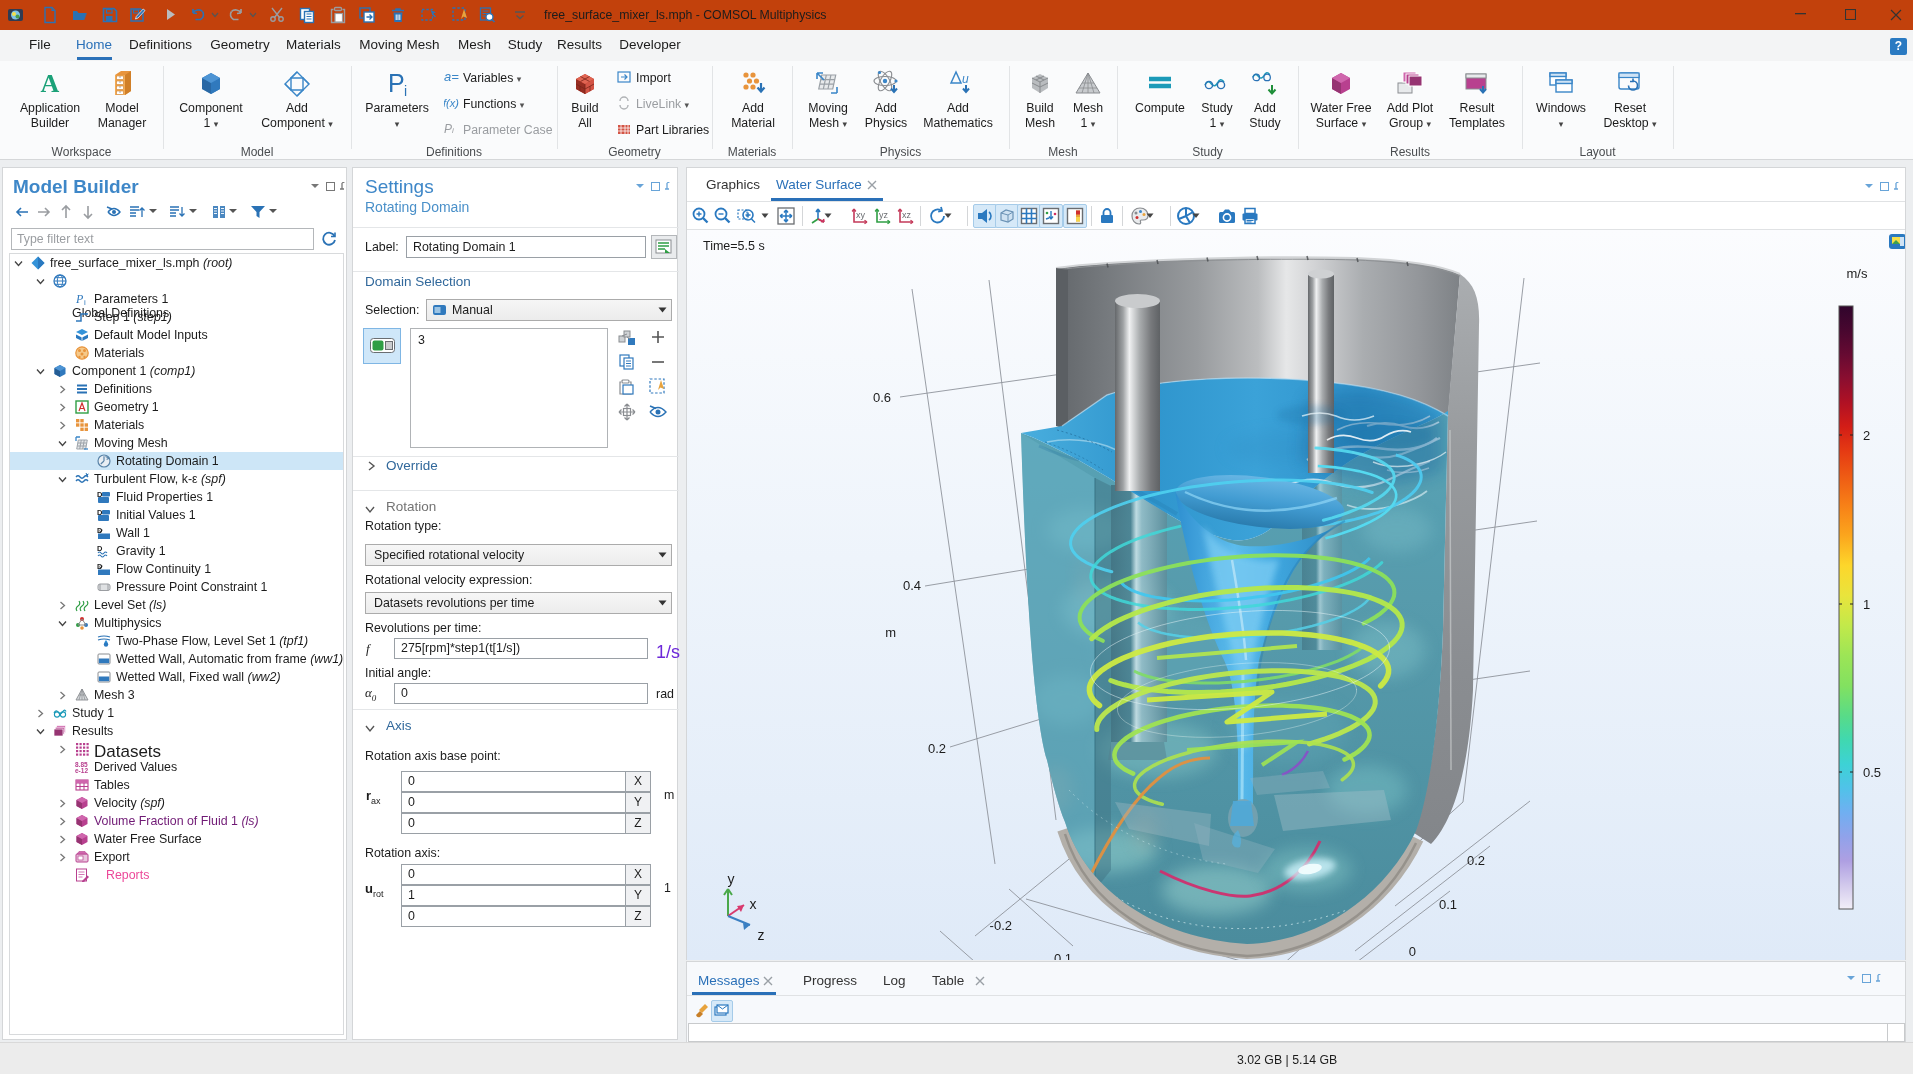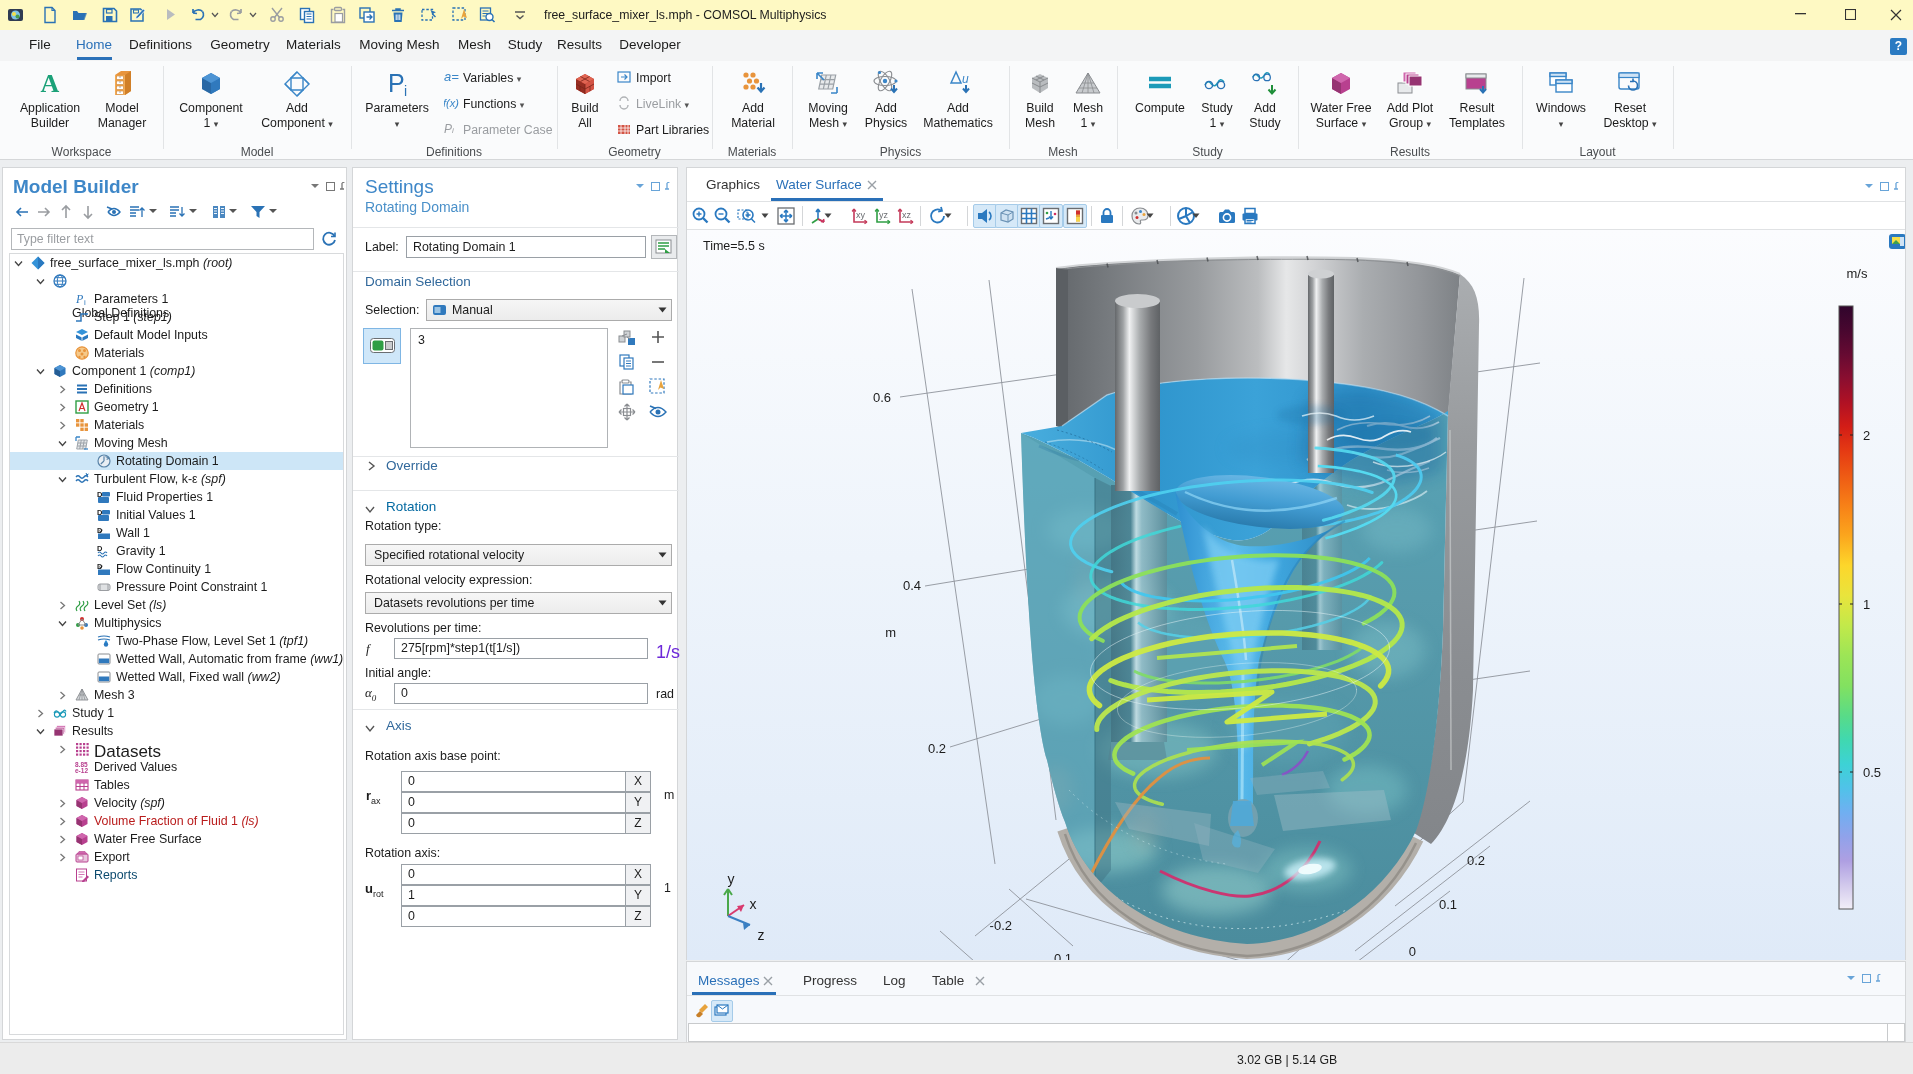--- a/index.html
+++ b/index.html
@@ -1,21 +1,21 @@
 <!DOCTYPE html>
 <html><head><meta charset="utf-8"><style>
 *{margin:0;padding:0;box-sizing:border-box;}
 html,body{width:1913px;height:1074px;overflow:hidden;background:#eceef0;font-family:"Liberation Sans",sans-serif;}
 .abs{position:absolute;}
 body{position:relative;}
 .tt{color:#1c1c1c;}
 svg{display:block;}
 </style></head><body>
 
-<div class="abs" style="left:0;top:0;width:1913px;height:30px;background:#fef9c3;">
+<div class="abs" style="left:0;top:0;width:1913px;height:30px;background:#c2410c;">
 <svg class="abs" style="left:8px;top:7px" width="16" height="16">
       <rect x="0" y="2" width="15" height="12" rx="2" fill="#2f3b52"></rect>
       <circle cx="7.5" cy="8" r="4.5" fill="#7ec3e8"></circle>
       <circle cx="6" cy="7" r="2" fill="#f5e04a"></circle>
       <circle cx="9.5" cy="9.5" r="2" fill="#4a9e4a"></circle>
     </svg>
 <svg class="abs" style="left:41px;top:6px" width="18" height="18" viewBox="0 0 18 18">
       <path d="M4 1.5 h7 l3 3 v12 h-10 z" fill="none" stroke="#2a72b5" stroke-width="1.4"></path>
       <path d="M11 1.5 v3 h3" fill="none" stroke="#2a72b5" stroke-width="1.2"></path>
     </svg>
@@ -619,21 +619,21 @@
       </svg>
 <div class="abs" style="left:84px;top:542px;font-size:12.4px;color:#1c1c1c;white-space:nowrap;">Velocity <i>(spf)</i></div>
 <svg class="abs" style="left:48px;top:563px" width="9" height="9">
         <path d="M2.5 1 L6.5 4.5 L2.5 8" stroke="#777" stroke-width="1.3" fill="none"></path>
       </svg>
 <svg class="abs" style="left:65px;top:560px" width="14" height="14" viewBox="0 0 14 14">
         <path d="M1.5 4 L7 1 L12.5 4 L12.5 10 L7 13 L1.5 10 z" fill="#b8408f"></path>
         <path d="M1.5 4 L7 7 V13 L1.5 10 z" fill="#963472"></path>
         <path d="M1.5 4 L7 1 L12.5 4 L7 7 z" fill="#cf66ad"></path>
       </svg>
-<div class="abs" style="left:84px;top:560px;font-size:12.4px;color:#b91c1c;white-space:nowrap;">Volume Fraction of Fluid 1 <i>(ls)</i></div>
+<div class="abs" style="left:84px;top:560px;font-size:12.4px;color:#701a75;white-space:nowrap;">Volume Fraction of Fluid 1 <i>(ls)</i></div>
 <svg class="abs" style="left:48px;top:581px" width="9" height="9">
         <path d="M2.5 1 L6.5 4.5 L2.5 8" stroke="#777" stroke-width="1.3" fill="none"></path>
       </svg>
 <svg class="abs" style="left:65px;top:578px" width="14" height="14" viewBox="0 0 14 14">
         <path d="M1.5 4 L7 1 L12.5 4 L12.5 10 L7 13 L1.5 10 z" fill="#b8408f"></path>
         <path d="M1.5 4 L7 7 V13 L1.5 10 z" fill="#963472"></path>
         <path d="M1.5 4 L7 1 L12.5 4 L7 7 z" fill="#cf66ad"></path>
       </svg>
 <div class="abs" style="left:84px;top:578px;font-size:12.4px;color:#1c1c1c;white-space:nowrap;">Water Free Surface</div>
 <svg class="abs" style="left:48px;top:599px" width="9" height="9">
@@ -643,21 +643,21 @@
         <rect x="1" y="4" width="12" height="8" rx="1" fill="#e9c6de" stroke="#b8408f"></rect>
         <rect x="3" y="6" width="5" height="4" fill="#fff" stroke="#b8408f" stroke-width=".7"></rect>
         <path d="M4 1.5 h6 l2 2.5 H2 z" fill="#cf66ad" stroke="#b8408f" stroke-width=".6"></path>
       </svg>
 <div class="abs" style="left:84px;top:596px;font-size:12.4px;color:#1c1c1c;white-space:nowrap;">Export</div>
 <svg class="abs" style="left:65px;top:614px" width="14" height="14" viewBox="0 0 14 14">
         <rect x="1.5" y="1" width="10" height="12" fill="#fff" stroke="#b8408f" stroke-width="1"></rect>
         <path d="M3.5 4 h6 M3.5 6.5 h6 M3.5 9 h4" stroke="#cf66ad" stroke-width=".9"></path>
         <path d="M7 13 l5.5-5.5 1.5 1.5 L8.5 14.5 7 15 z" fill="#b8408f"></path>
       </svg>
-<div class="abs" style="left:84px;top:614px;font-size:12.4px;color:#0c4a6e;white-space:nowrap;">Reports</div>
+<div class="abs" style="left:96px;top:614px;font-size:12.4px;color:#ec4899;white-space:nowrap;">Reports</div>
 </div>
 </div>
 <div class="abs" style="left:352px;top:167px;width:326px;height:873px;background:#fff;border:1px solid #d4d6d8;">
 <div class="abs" style="left:12px;top:8px;font-size:19px;color:#3e87c8;">Settings</div>
 <svg class="abs" style="left:283px;top:14px" width="36" height="10">
       <path d="M0 2 l4 4 4-4" fill="#68a4d8"></path>
       <rect x="15.5" y="0.5" width="8" height="8" fill="none" stroke="#68a4d8"></rect>
       <path d="M31 1 v6 M29 7 h4 M31 1 l2.5-1" stroke="#68a4d8" stroke-width="1.3" fill="none"></path>
     </svg>
 <div class="abs" style="left:12px;top:31px;font-size:14px;color:#4a90c9;">Rotating Domain</div>
@@ -727,21 +727,21 @@
     </svg>
 <div class="abs" style="left:0;top:288px;width:326px;height:1px;background:#e4e6e8;"></div>
 <svg class="abs" style="left:14px;top:293px" width="9" height="10">
       <path d="M2 1 L7 5 L2 9" stroke="#555" stroke-width="1.4" fill="none"></path>
     </svg>
 <div class="abs" style="left:33px;top:290px;font-size:13.5px;color:#31689b;">Override</div>
 <div class="abs" style="left:0;top:322px;width:326px;height:1px;background:#e4e6e8;"></div>
 <svg class="abs" style="left:12px;top:337px" width="10" height="9">
       <path d="M1 2 L5 7 L9 2" stroke="#555" stroke-width="1.4" fill="none"></path>
     </svg>
-<div class="abs" style="left:33px;top:331px;font-size:13.5px;color:#0369a1;">Rotation</div>
+<div class="abs" style="left:33px;top:331px;font-size:13.5px;color:#737373;">Rotation</div>
 <div class="abs" style="left:12px;top:351px;font-size:12.4px;color:#1c1c1c;">Rotation type:</div>
 <div class="abs" style="left:12px;top:376px;width:307px;height:22px;border:1px solid #ababab;background:linear-gradient(#f6f6f6,#ececec);font-size:12.4px;line-height:20px;padding-left:8px;color:#1c1c1c;">Specified rotational velocity</div>
     <svg class="abs" style="left:305px;top:384px" width="9" height="7">
       <path d="M0.5 0.5 L4.5 5.5 L8.5 0.5 z" fill="#333"></path>
     </svg>
 <div class="abs" style="left:12px;top:405px;font-size:12.4px;color:#1c1c1c;">Rotational velocity expression:</div>
 <div class="abs" style="left:12px;top:424px;width:307px;height:22px;border:1px solid #ababab;background:linear-gradient(#f6f6f6,#ececec);font-size:12.4px;line-height:20px;padding-left:8px;color:#1c1c1c;">Datasets revolutions per time</div>
     <svg class="abs" style="left:305px;top:432px" width="9" height="7">
       <path d="M0.5 0.5 L4.5 5.5 L8.5 0.5 z" fill="#333"></path>
     </svg>

